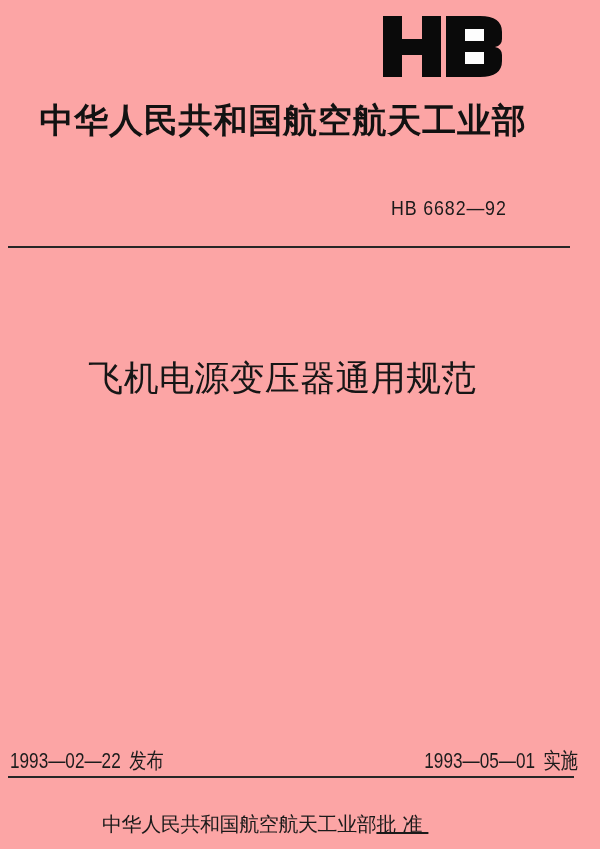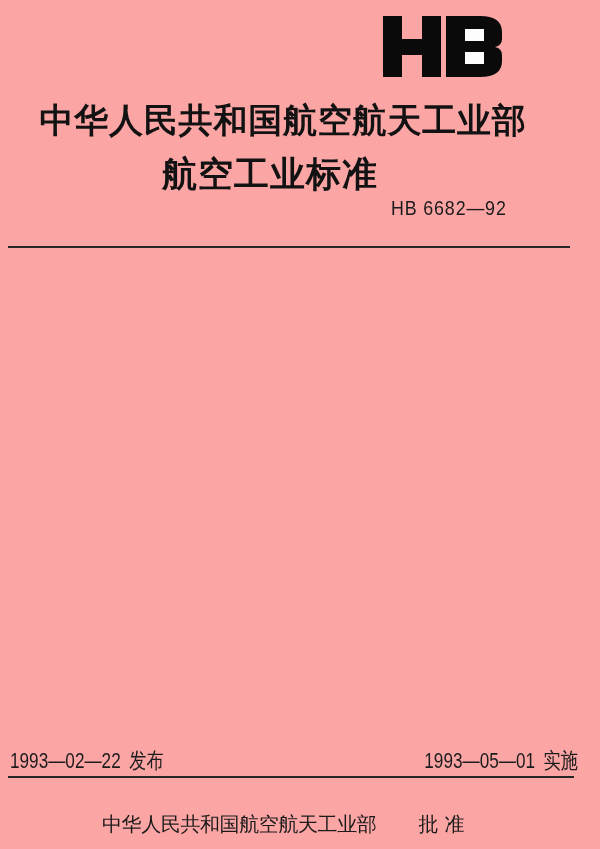--- a/index.html
+++ b/index.html
@@ -110,22 +110,22 @@
     position: absolute;
     left: 102px;
     top: 811px;
     font-size: 20px;
     font-weight: 400;
     letter-spacing: -0.4px;
     white-space: nowrap;
     color: #1a1a1a;
   }
   .approval .approve-label {
-    margin-left: 42px;
     letter-spacing: 6px;
+    text-decoration: underline;
   }
 </style>
 </head>
 <body>
 
 <div class="page">
 
   <div class="logo" role="img" aria-label="HB">
     <svg viewBox="0 0 119 61" xmlns="http://www.w3.org/2000/svg">
       <g fill="#0a0a0a">
@@ -138,26 +138,26 @@
       </g>
       <g fill="#fdfdfd">
         <rect x="82" y="13" width="19" height="12"></rect>
         <rect x="82" y="36" width="19" height="12"></rect>
       </g>
     </svg>
   </div>
 
   <div class="ministry">中华人民共和国航空航天工业部</div>
 
-  <div class="std-type">航空工业标准</div>
 
   <div class="std-number">HB 6682—92</div>
 
   <div class="rule rule-top"></div>
 
+  <div class="doc-title">飞机电源变压器通用规范</div>
 
   <div class="date-line date-left">
     <span>1993—02—22</span><span class="cjk">发布</span>
   </div>
 
   <div class="date-line date-right">
     <span>1993—05—01</span><span class="cjk">实施</span>
   </div>
 
   <div class="rule rule-bottom"></div>

